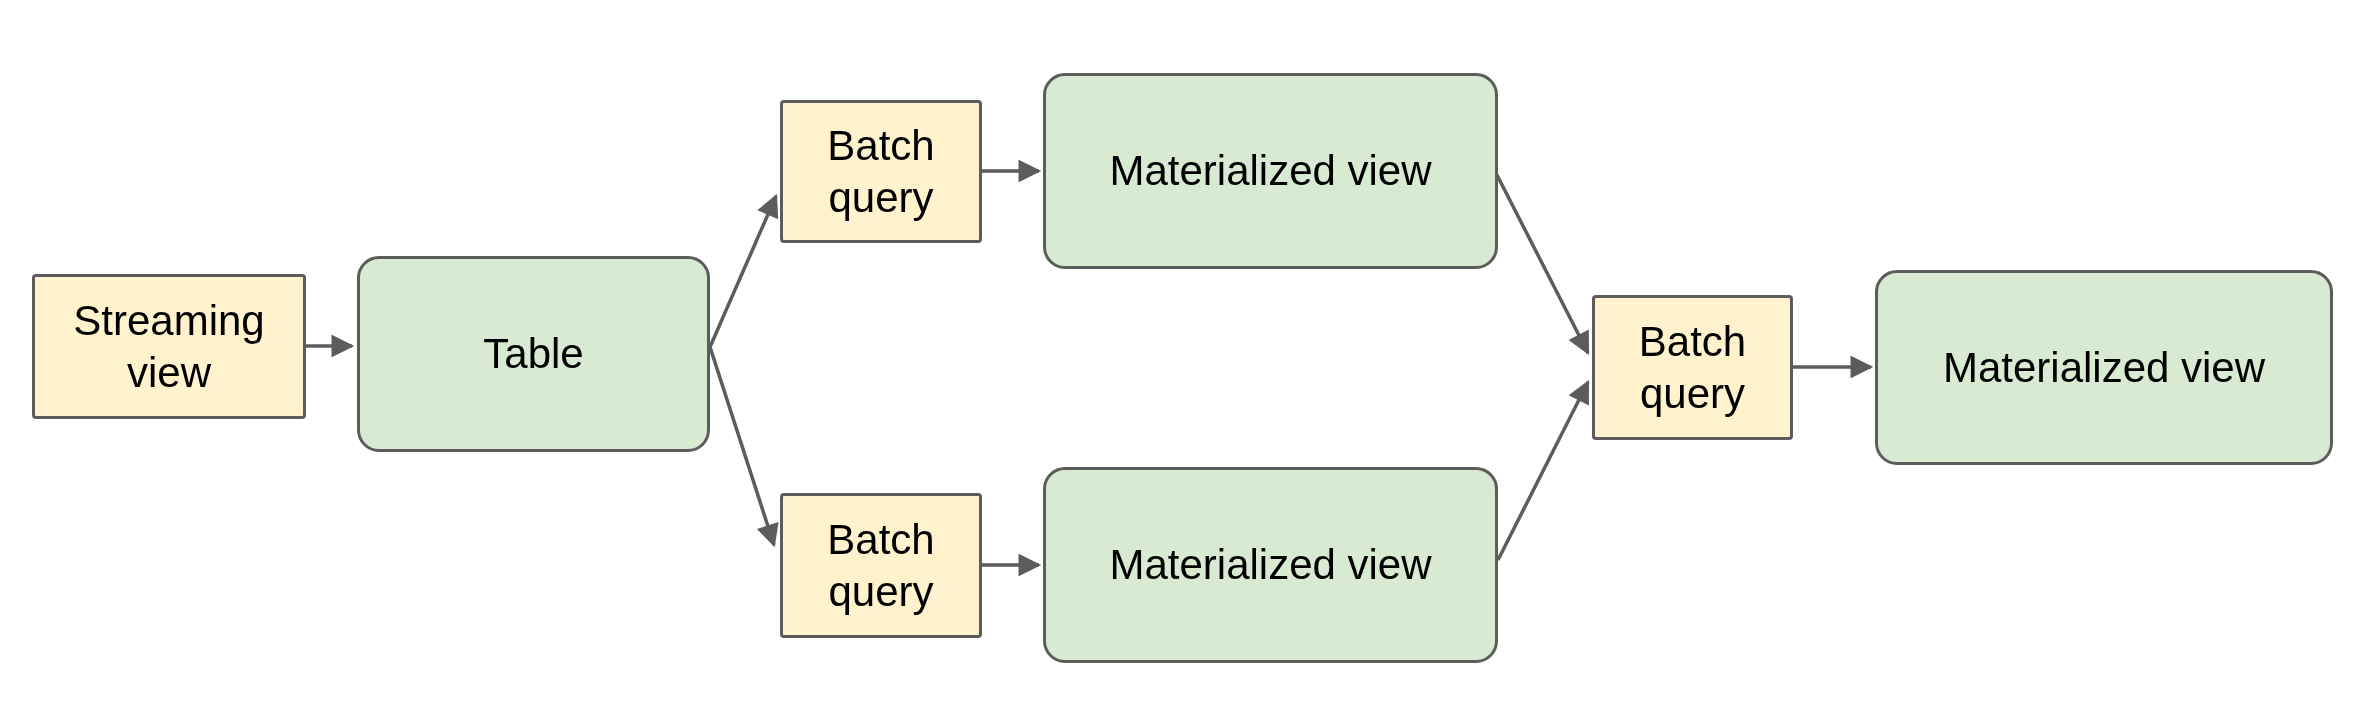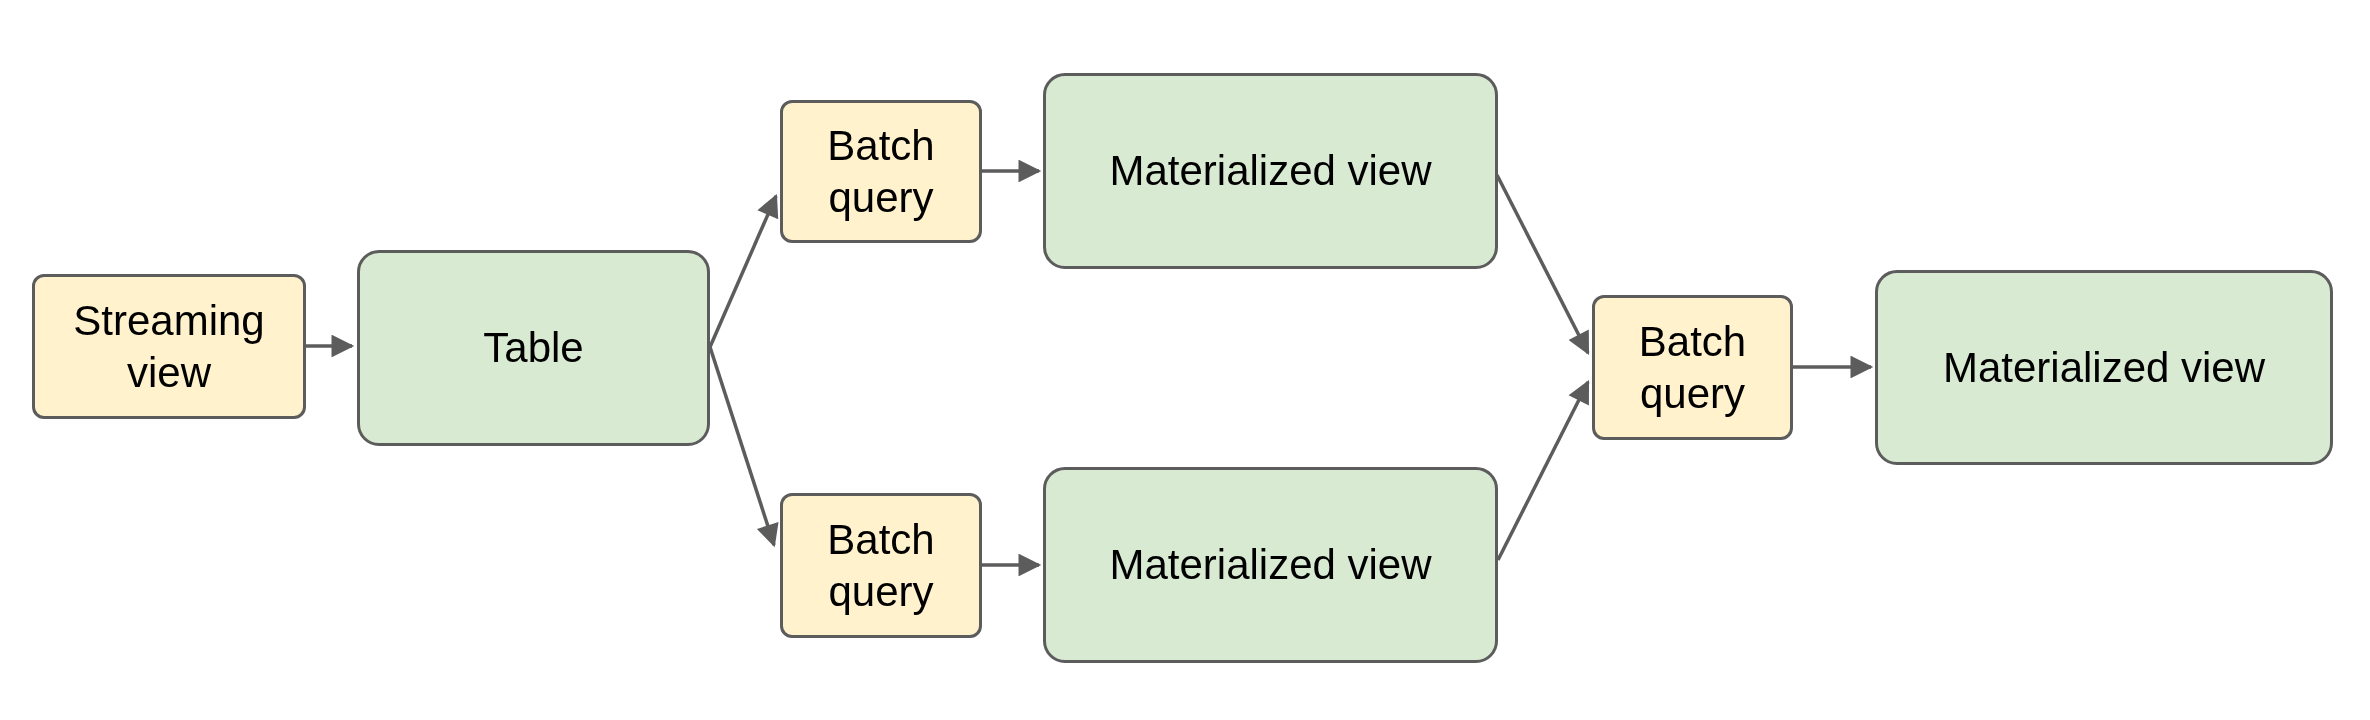--- a/index.html
+++ b/index.html
@@ -37,21 +37,21 @@
     justify-content: center;
     text-align: center;
     border: 3px solid var(--stroke);
     color: var(--text-color);
     font-size: 42px;
     line-height: 52px;
     padding: 0 12px;
   }
   .node.query {
     background: var(--query-fill);
-    border-radius: 12px;
+    border-radius: 4px;
   }
   .node.view {
     background: var(--view-fill);
     border-radius: 22px;
     text-align: right;
   }
 </style>
 </head>
 <body>
 
@@ -70,21 +70,21 @@
     <line class="edge" x1="1497" y1="175" x2="1588" y2="353" marker-end="url(#arrow)"></line>
     <line class="edge" x1="982" y1="565" x2="1039" y2="565" marker-end="url(#arrow)"></line>
     <line class="edge" x1="1498" y1="560" x2="1588" y2="382" marker-end="url(#arrow)"></line>
     <line class="edge" x1="1793" y1="367" x2="1871" y2="367" marker-end="url(#arrow)"></line>
   </svg>
 
   <div class="node query" style="left:32px;  top:274px; width:274px; height:145px;">
     <span>Streaming view</span>
   </div>
 
-  <div class="node view" style="left:357px; top:250px; width:353px; height:196px;">
+  <div class="node view" style="left:357px; top:256px; width:353px; height:196px;">
     <span>Table</span>
   </div>
 
   <div class="node query" style="left:780px; top:100px; width:202px; height:143px;">
     <span>Batch query</span>
   </div>
 
   <div class="node view" style="left:1043px; top:73px; width:455px; height:196px;">
     <span>Materialized view</span>
   </div>

